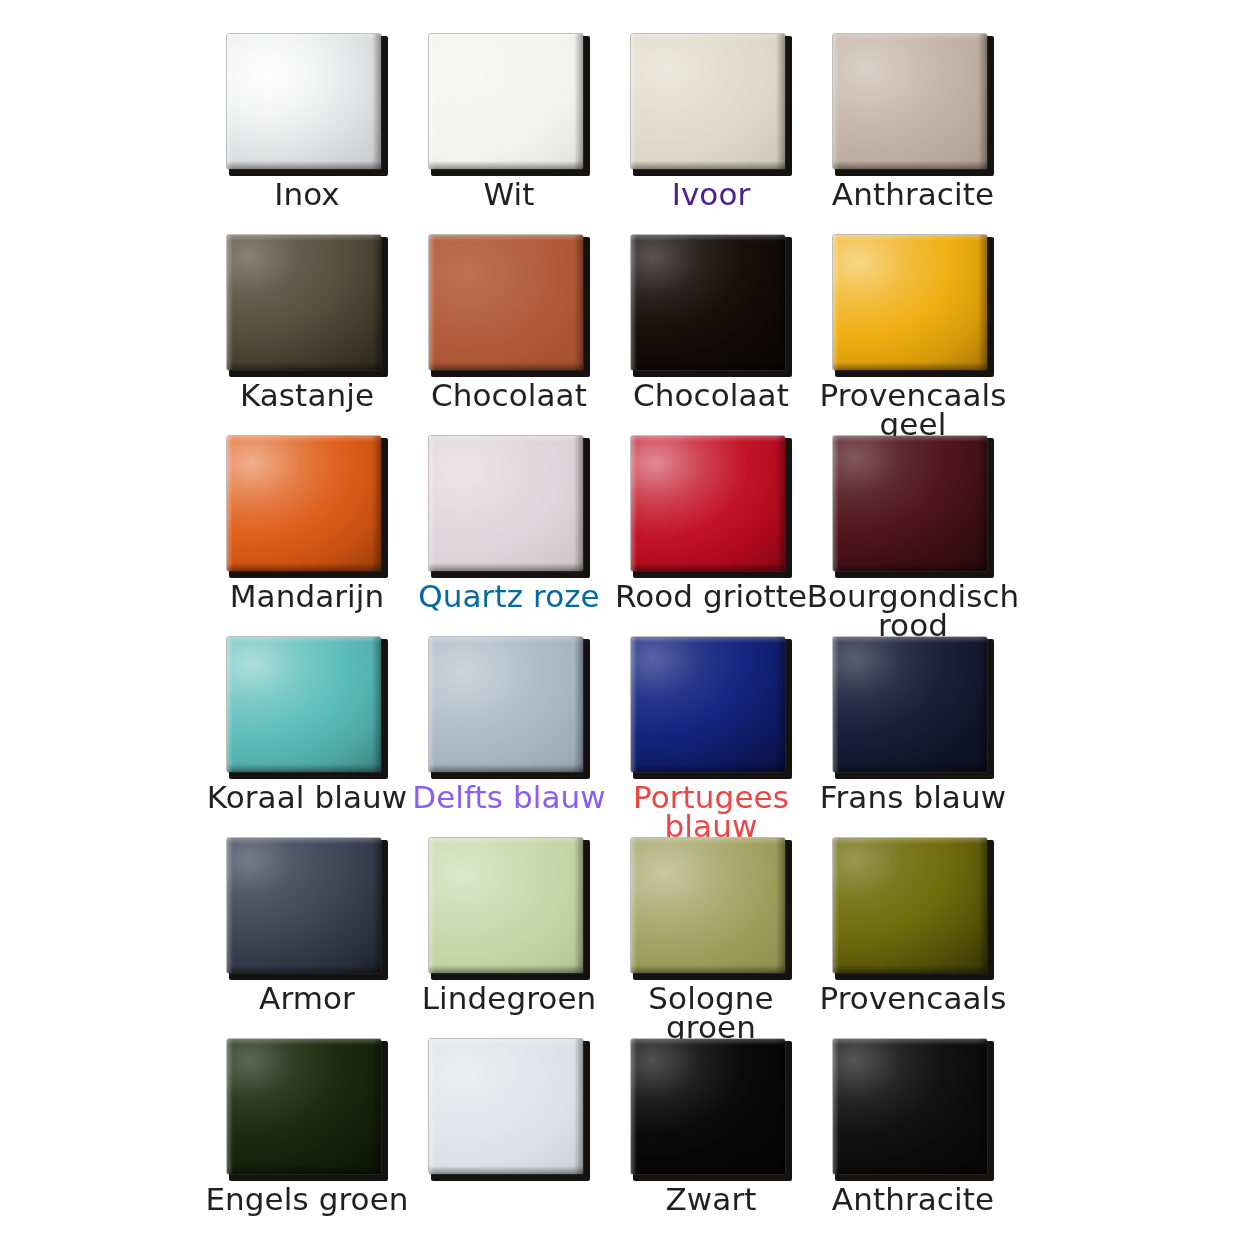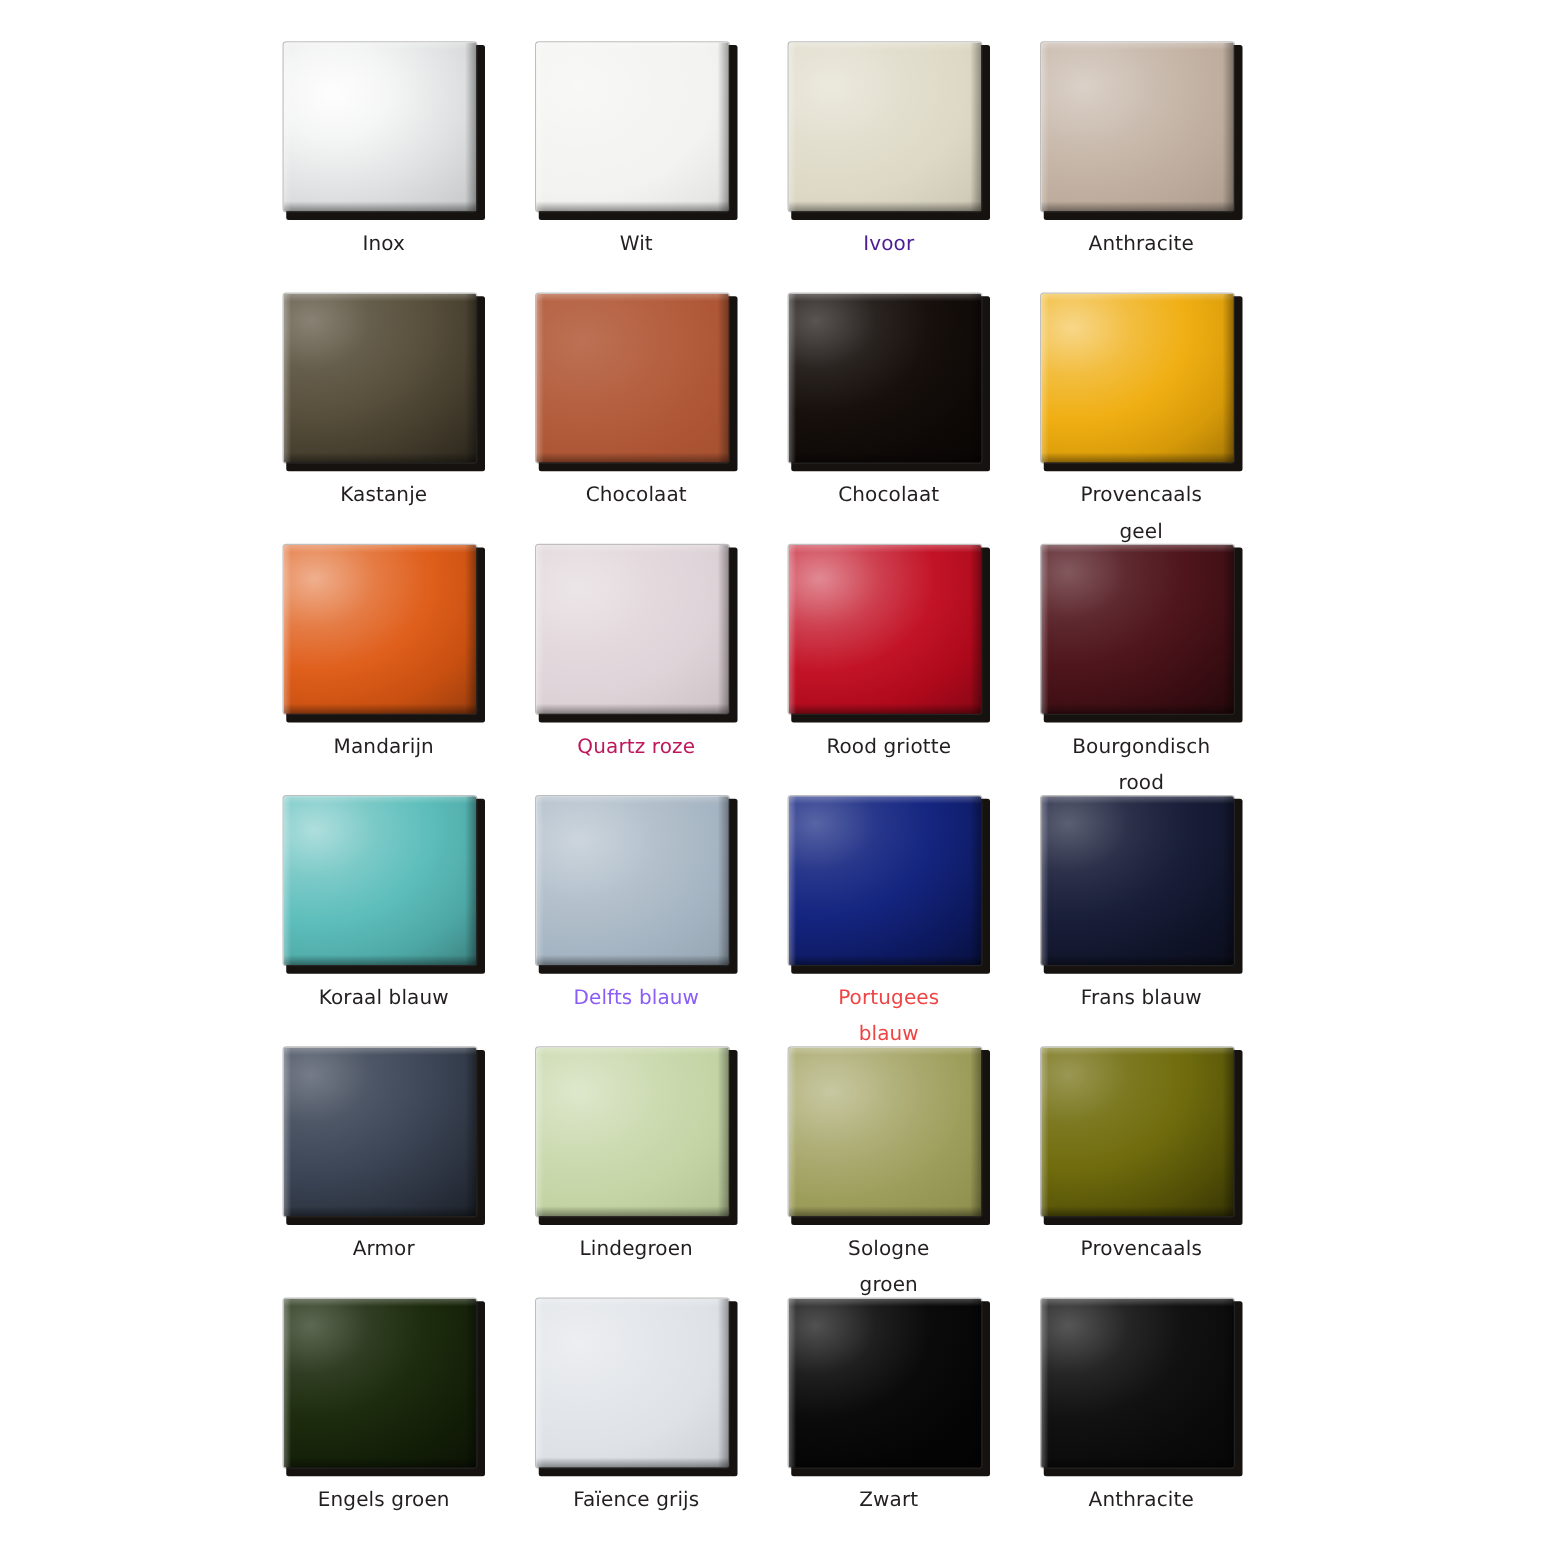--- a/index.html
+++ b/index.html
@@ -96,21 +96,21 @@
       linear-gradient(to bottom, rgba(255,255,255,0.26) 0px, rgba(255,255,255,0.0) 6px,
                       rgba(0,0,0,0.0) calc(100% - 8px), rgba(0,0,0,0.40) 100%);
   }
 
   .swatch-label {
     position: absolute;
     left: -22px;
     right: -22px;
     top: 152px;
     text-align: center;
-    font-size: 16px;
+    font-size: 31px;
     line-height: 29px;
     color: #231f20;
     font-family: "DejaVu Sans", "Liberation Sans", sans-serif;
     font-weight: 400;
     letter-spacing: 0.1px;
     white-space: pre-line;
   }
 </style>
 </head>
 <body style="background: rgb(255, 255, 255);">
@@ -218,21 +218,21 @@
     </div>
     <div class="swatch-cell">
       <div class="tile-wrap">
         <div class="tile-shadow"></div>
         <div class="tile-face">
           <div class="tile-base" style="background: rgb(221, 209, 214);"></div>
           <div class="tile-gloss" style="background: radial-gradient(125% 115% at 22% 26%, rgba(255, 255, 255, 0.45) 0%, rgba(255, 255, 255, 0.2) 30%, rgba(255, 255, 255, 0.04) 56%, rgba(0, 0, 0, 0.05) 80%, rgba(0, 0, 0, 0.18) 100%);"></div>
           <div class="tile-edge"></div>
         </div>
       </div>
-      <div class="swatch-label" style="color: #be185d;">Quartz roze</div>
+      <div class="swatch-label" style="color: #0369a1;">Quartz roze</div>
     </div>
     <div class="swatch-cell">
       <div class="tile-wrap">
         <div class="tile-shadow"></div>
         <div class="tile-face">
           <div class="tile-base" style="background: rgb(192, 10, 30);"></div>
           <div class="tile-gloss" style="background: radial-gradient(120% 110% at 16% 20%, rgba(255, 255, 255, 0.52) 0%, rgba(255, 255, 255, 0.22) 26%, rgba(255, 255, 255, 0.04) 50%, rgba(0, 0, 0, 0.1) 76%, rgba(0, 0, 0, 0.3) 100%);"></div>
           <div class="tile-edge"></div>
         </div>
       </div>
@@ -353,21 +353,20 @@
     </div>
     <div class="swatch-cell">
       <div class="tile-wrap">
         <div class="tile-shadow"></div>
         <div class="tile-face">
           <div class="tile-base" style="background: rgb(221, 225, 230);"></div>
           <div class="tile-gloss" style="background: radial-gradient(125% 115% at 22% 26%, rgba(255, 255, 255, 0.45) 0%, rgba(255, 255, 255, 0.2) 30%, rgba(255, 255, 255, 0.04) 56%, rgba(0, 0, 0, 0.05) 80%, rgba(0, 0, 0, 0.18) 100%);"></div>
           <div class="tile-edge"></div>
         </div>
       </div>
-      <div class="swatch-label" style="color: rgb(35, 31, 32);">Faïence grijs</div>
     </div>
     <div class="swatch-cell">
       <div class="tile-wrap">
         <div class="tile-shadow"></div>
         <div class="tile-face">
           <div class="tile-base" style="background: rgb(6, 6, 6);"></div>
           <div class="tile-gloss" style="background: radial-gradient(130% 120% at 14% 16%, rgba(255, 255, 255, 0.3) 0%, rgba(255, 255, 255, 0.1) 24%, rgba(255, 255, 255, 0.02) 46%, rgba(0, 0, 0, 0.25) 74%, rgba(0, 0, 0, 0.55) 100%);"></div>
           <div class="tile-edge"></div>
         </div>
       </div>

